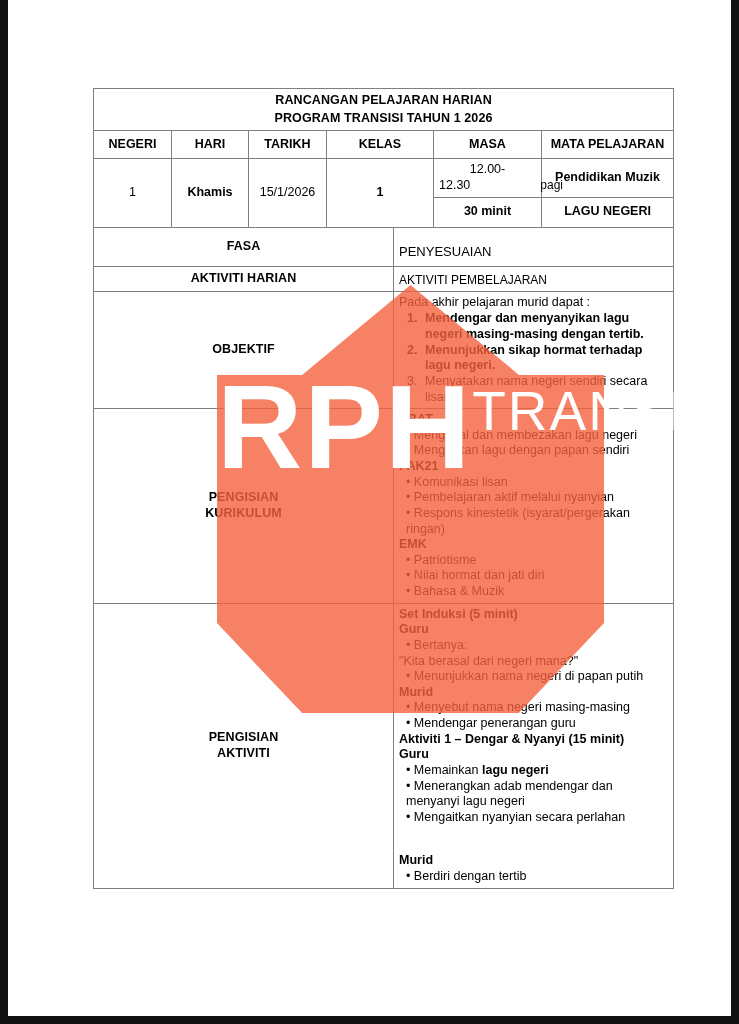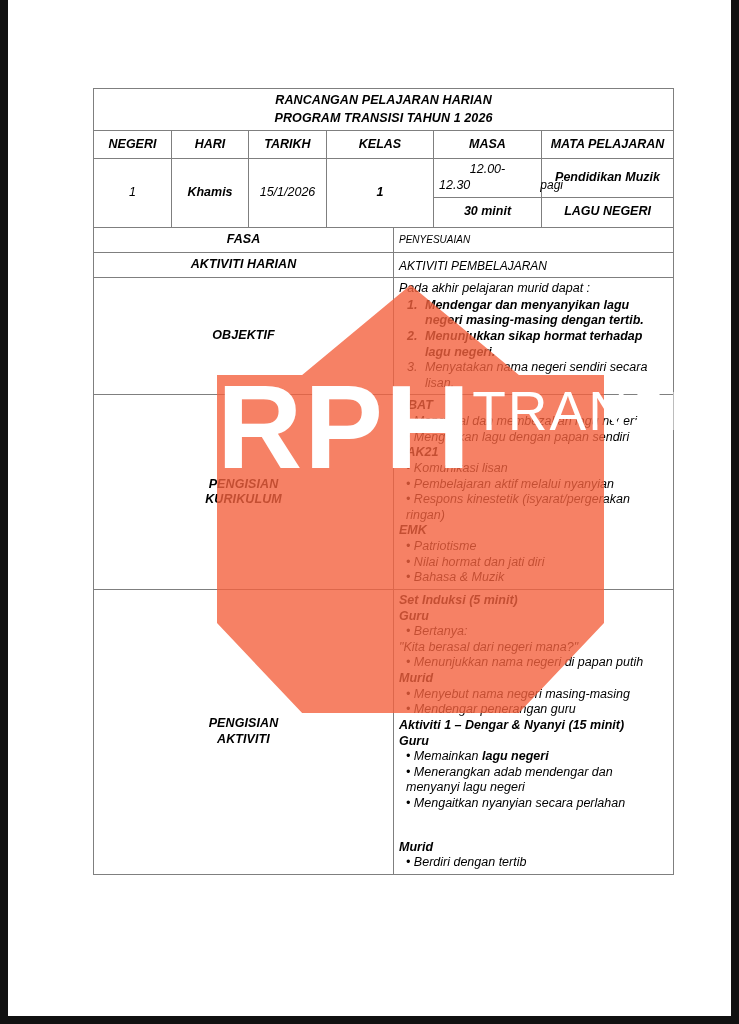--- a/index.html
+++ b/index.html
@@ -33,21 +33,20 @@
     border-collapse: collapse;
     table-layout: fixed;
     color: #000;
   }
   .rph-table td {
     border: 1px solid #7f7f7f;
     padding: 3px 5px;
     vertical-align: middle;
     font-size: 12.5px;
     line-height: 1.25;
-    font-style: italic;
   }
 
   .title-cell {
     text-align: center;
     font-weight: bold;
     font-size: 12.6px;
     letter-spacing: .1px;
     padding: 6px 4px 7px 4px;
   }
   .title-cell .ln { display:block; padding: 1px 0; }
@@ -202,21 +201,21 @@
       <td class="ctr bold">Pendidikan Muzik</td>
     </tr>
 
     <tr>
       <td class="masa-bot ctr bold">30 minit</td>
       <td class="ctr bold">LAGU NEGERI</td>
     </tr>
 
     <tr>
       <td class="lbl" colspan="4">FASA</td>
-      <td class="body-cell" colspan="3" style="font-size:10px;padding-top:6px;padding-bottom:6px;">PENYESUAIAN</td>
+      <td class="body-cell" colspan="3" style="font-size:13px;padding-top:16px;padding-bottom:6px;">PENYESUAIAN</td>
     </tr>
 
     <tr>
       <td class="lbl" colspan="4">AKTIVITI HARIAN</td>
       <td class="body-cell" colspan="3" style="font-size:12px;padding-top:6px;">AKTIVITI PEMBELAJARAN</td>
     </tr>
 
     <tr>
       <td class="lbl" colspan="4">OBJEKTIF</td>
       <td class="body-cell" colspan="3">

